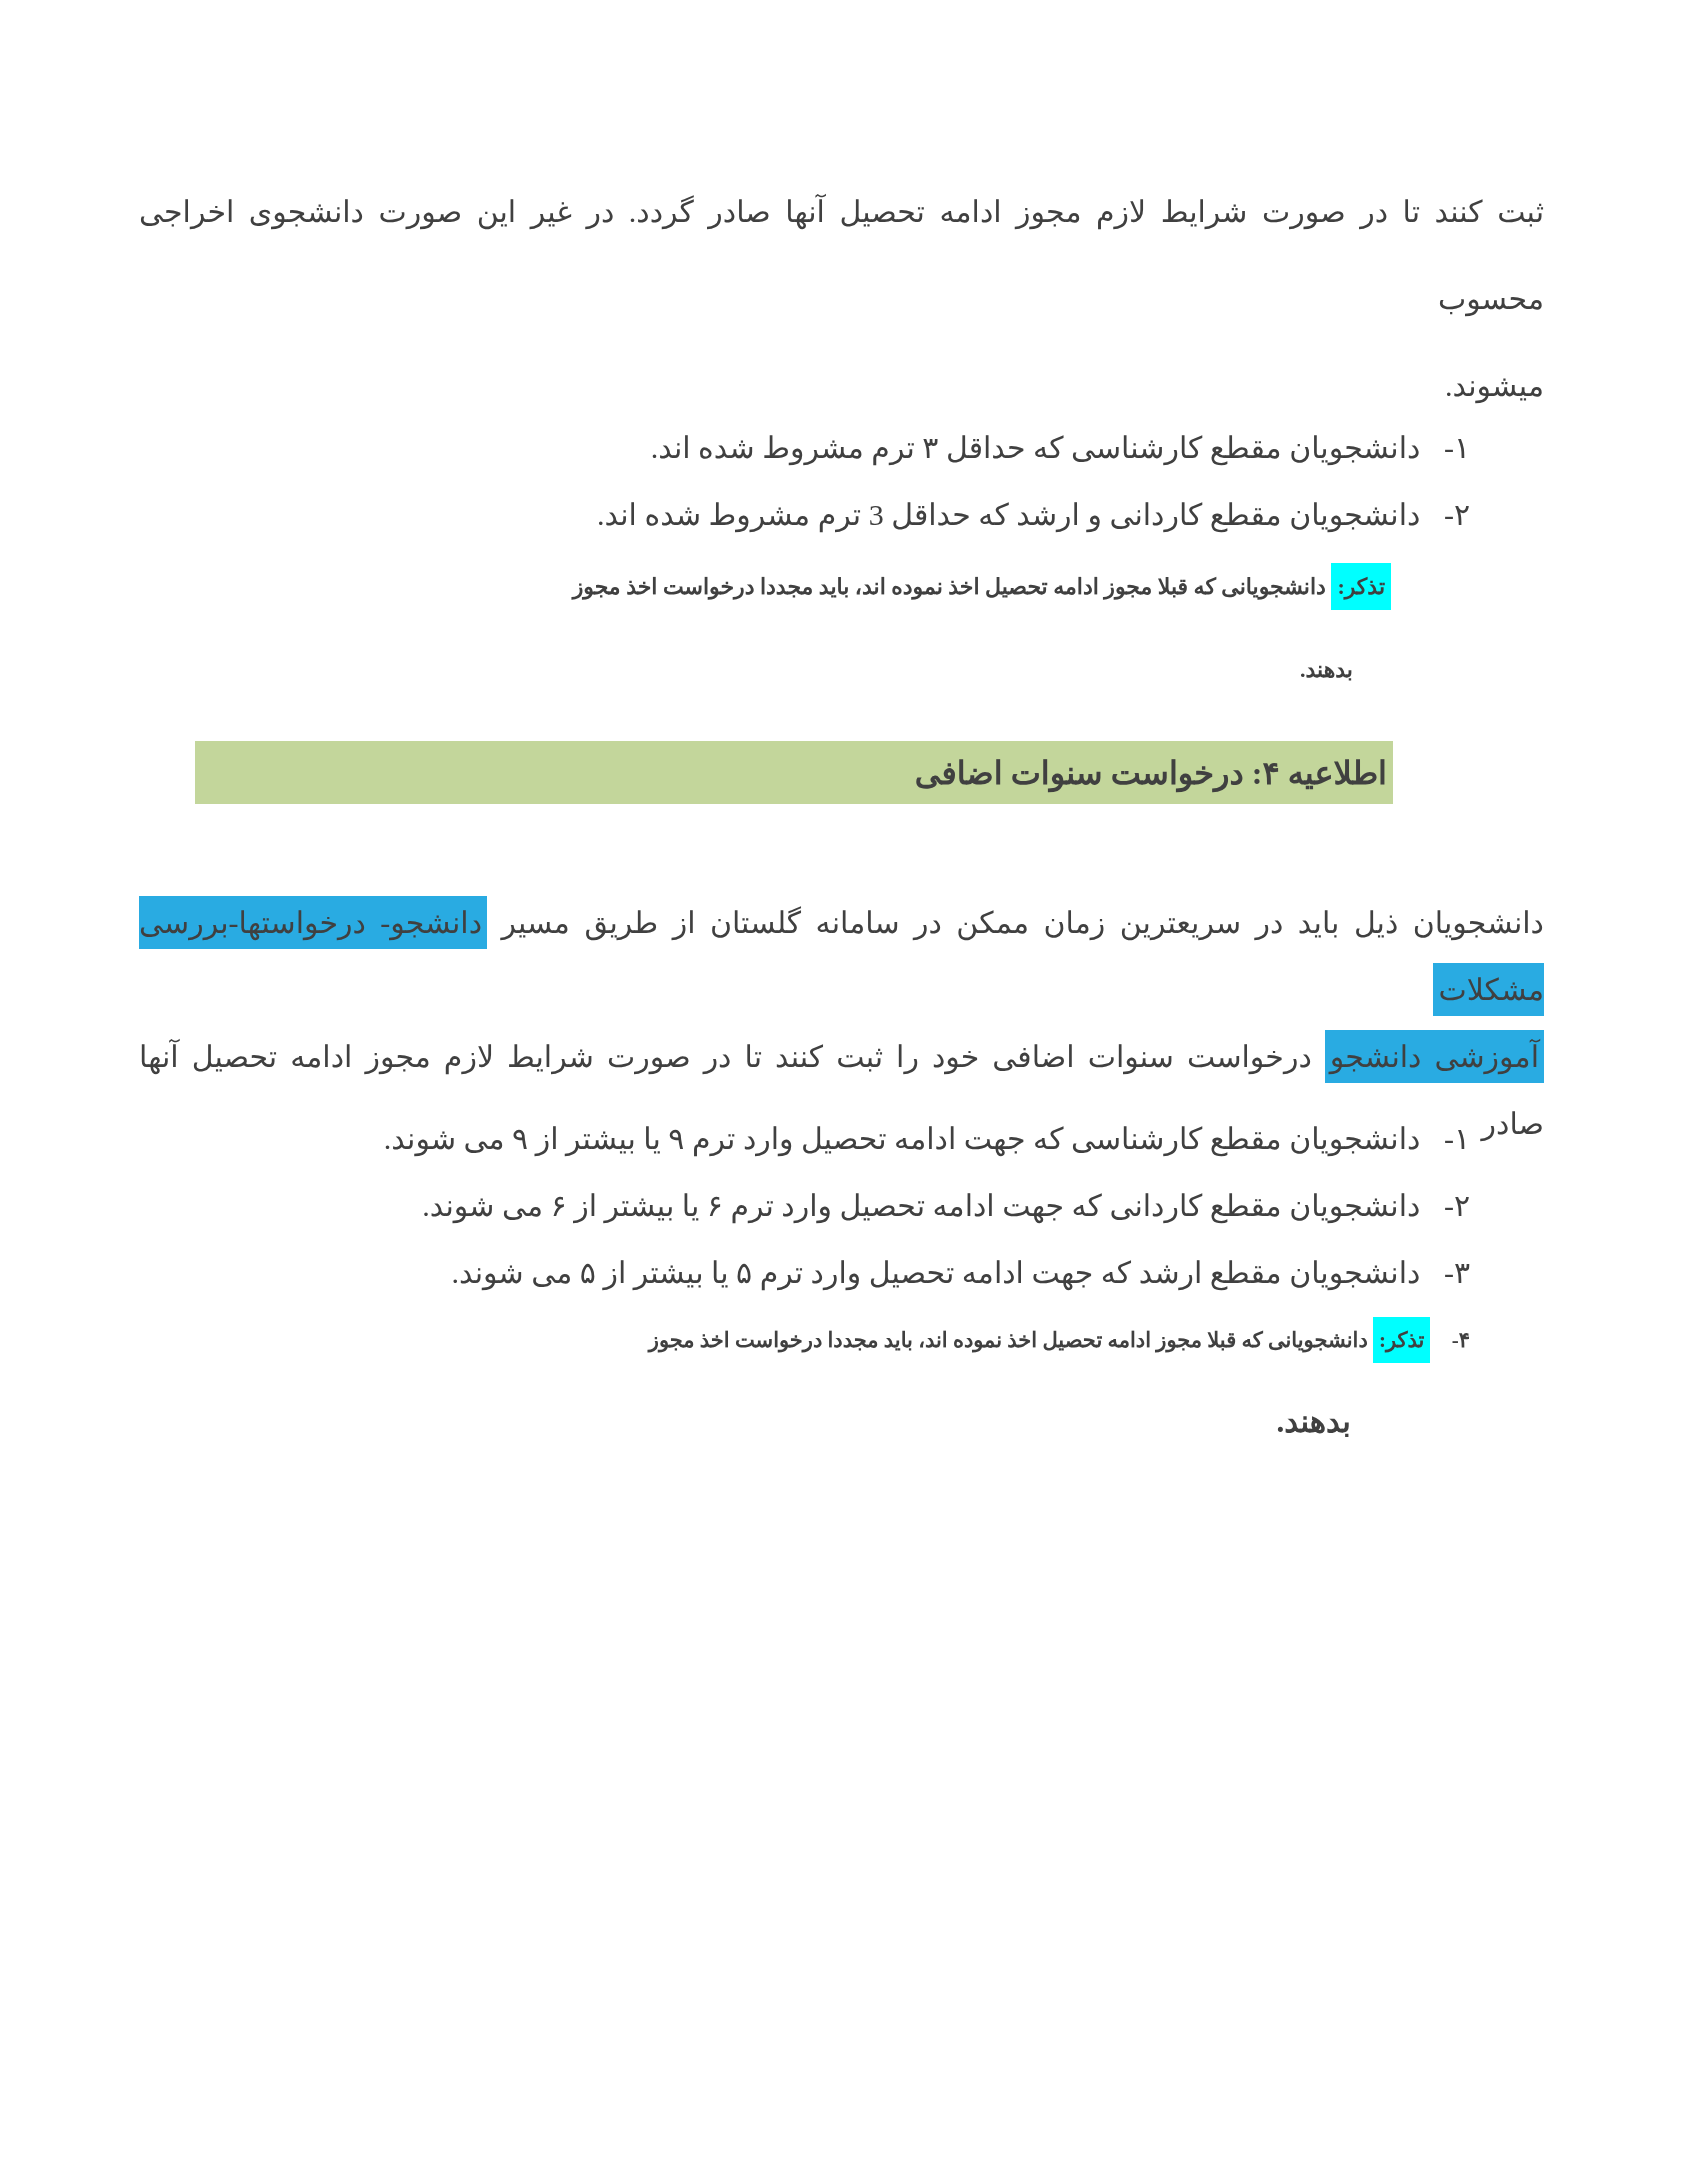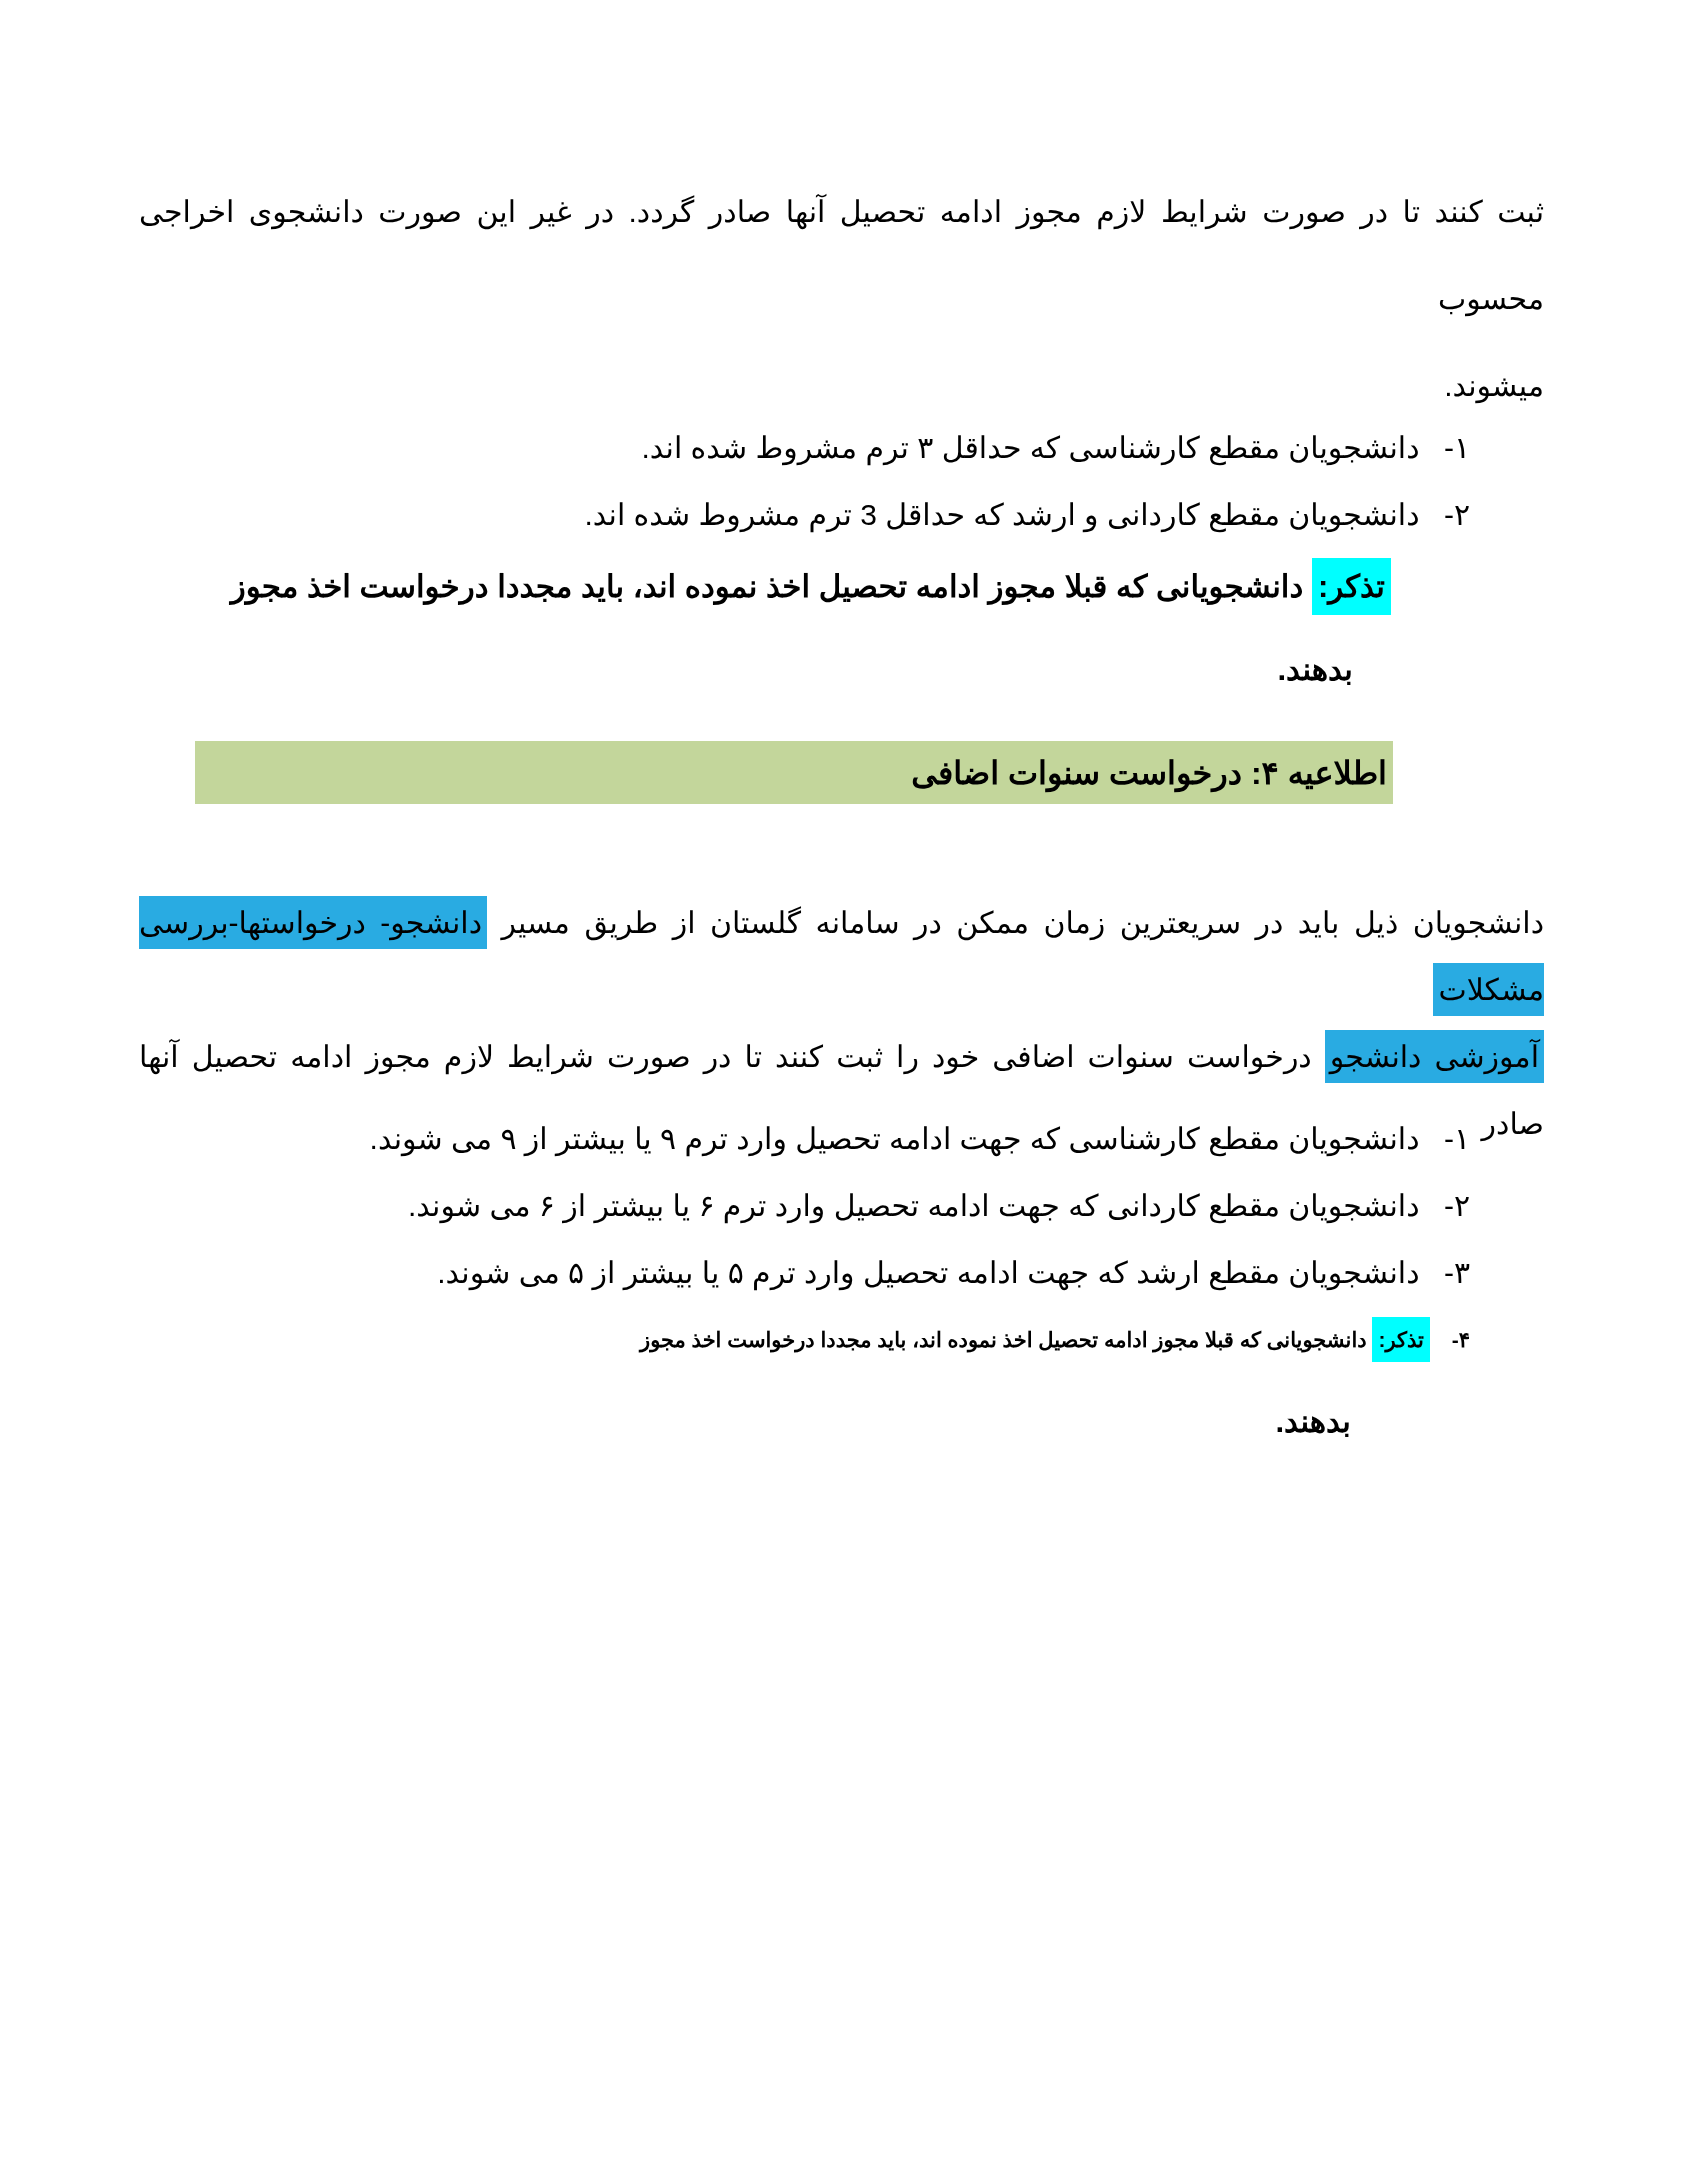--- a/index.html
+++ b/index.html
@@ -3,22 +3,22 @@
 <meta charset="utf-8">
 <style>
   html, body { margin: 0; padding: 0; background: #e8e8e8; }
   .page {
     position: relative;
     width: 1683px;
     height: 2178px;
     margin: 0 auto;
     background: #ffffff;
     direction: rtl;
-    font-family: Liberation Sans, sans-serif;
-    color: #000000;
+    font-family: Liberation Serif, serif;
+    color: #404040;
     overflow: hidden;
   }
   .abs { position: absolute; }
 
   
   .para { right: 139px; left: 139px; font-size: 30px; }
   .para .line { text-align: right; }
   .para .line.fill {
     text-align: justify;
     text-align-last: justify;
@@ -35,21 +35,21 @@
   .list .item {
     text-align: right;
     padding-right: 74px;
     line-height: 44px;
     margin-bottom: 23px;
     white-space: nowrap;
   }
   .marker { display: inline-block; margin-left: 16px; }
 
   
-  .notice { font-weight: bold; font-size: 31px; }
+  .notice { font-weight: bold; font-size: 22px; }
   .notice-standalone { top: 545px; right: 292px; left: 198px; line-height: 83px; }
   .notice-standalone .line { text-align: right; white-space: nowrap; }
   .notice-standalone .cont { margin-right: 38px; }
   .item-notice { font-weight: bold; font-size: 21px; line-height: 73px; margin-bottom: 0; }
   .item-notice-cont {
     text-align: right;
     padding-right: 193px;
     font-weight: bold;
     font-size: 31px;
     line-height: 73px;

